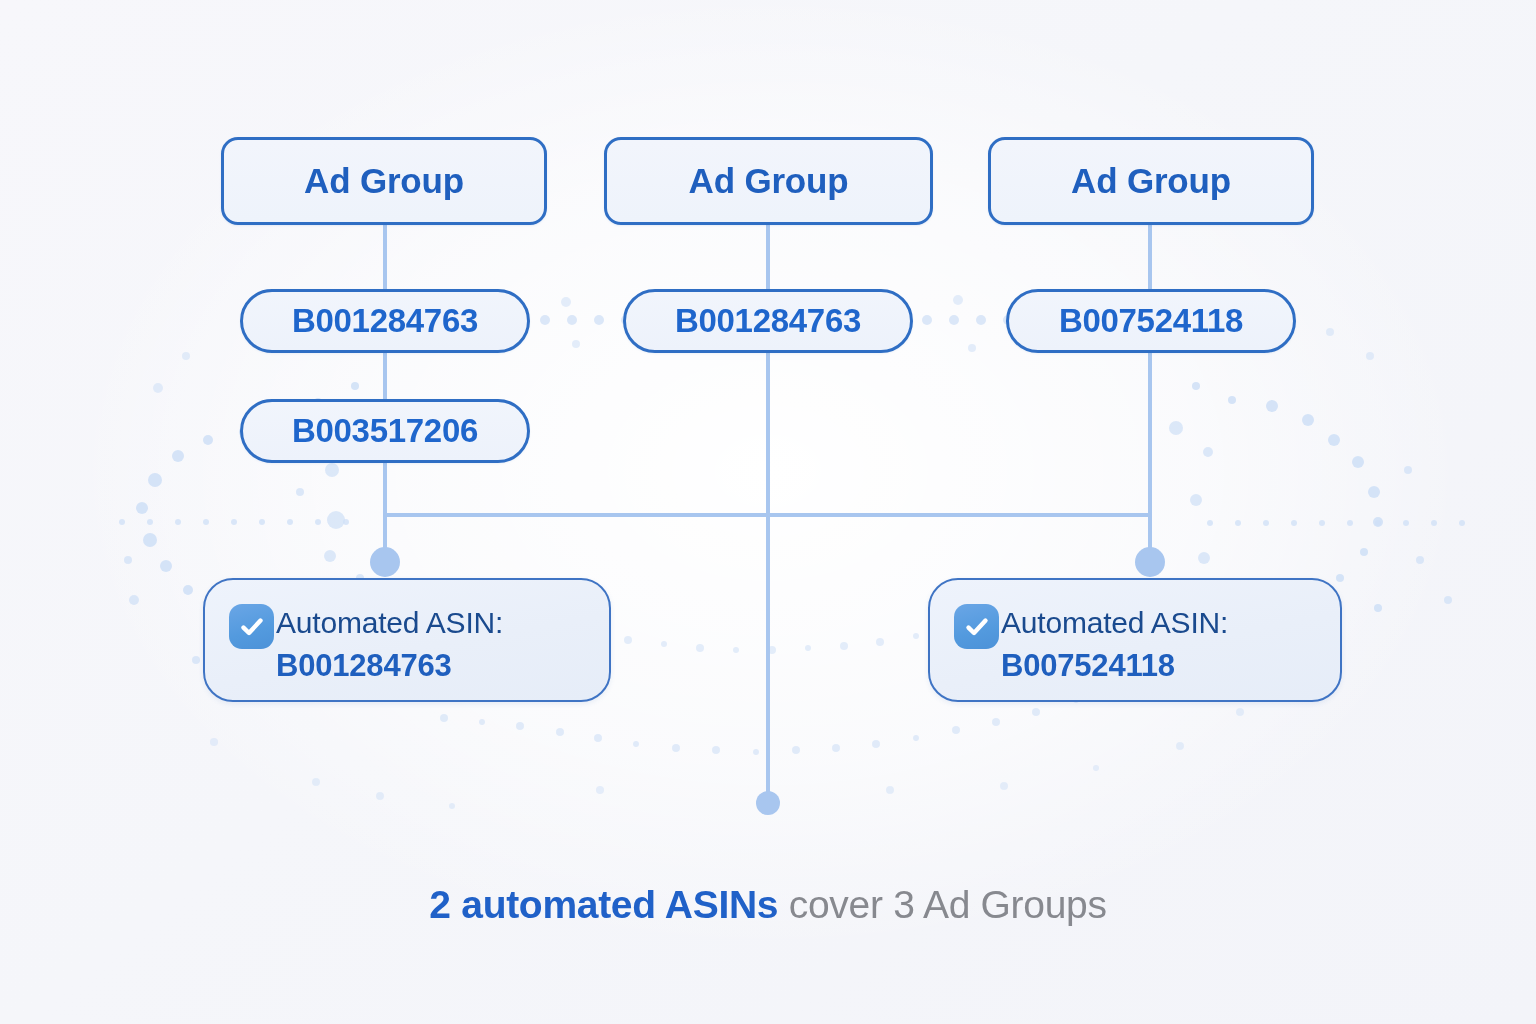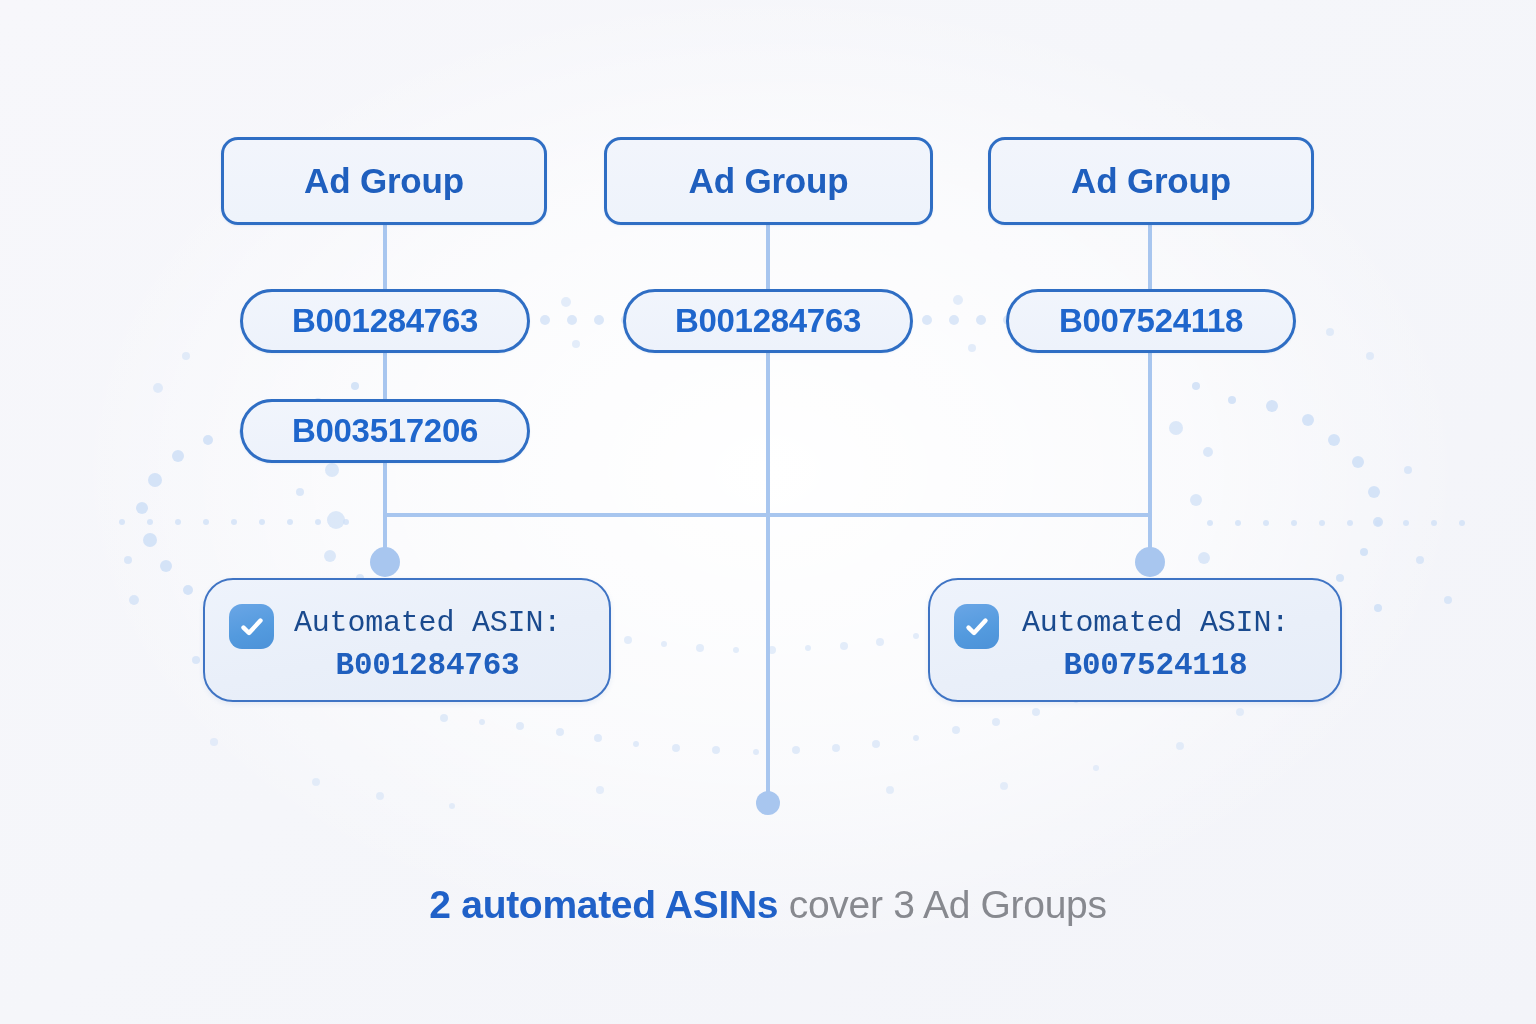--- a/index.html
+++ b/index.html
@@ -96,24 +96,22 @@
     background: linear-gradient(165deg, #6aa6e6 0%, #539ade 60%, #4c92d8 100%);
     display: flex;
     align-items: center;
     justify-content: center;
     margin-top: 2px;
   }
   .check-box svg { display: block; }
 
   .auto-text {
     flex: 1 1 auto;
-    text-align: center;
     margin-left: 2px;
     padding-right: 4px;
-    font-family: Liberation Mono, monospace;
   }
   .auto-label {
     display: block;
     font-size: 30px;
     font-weight: 400;
     color: #1a4a8e;
     line-height: 42px;
     letter-spacing: -0.2px;
   }
   .auto-code {

